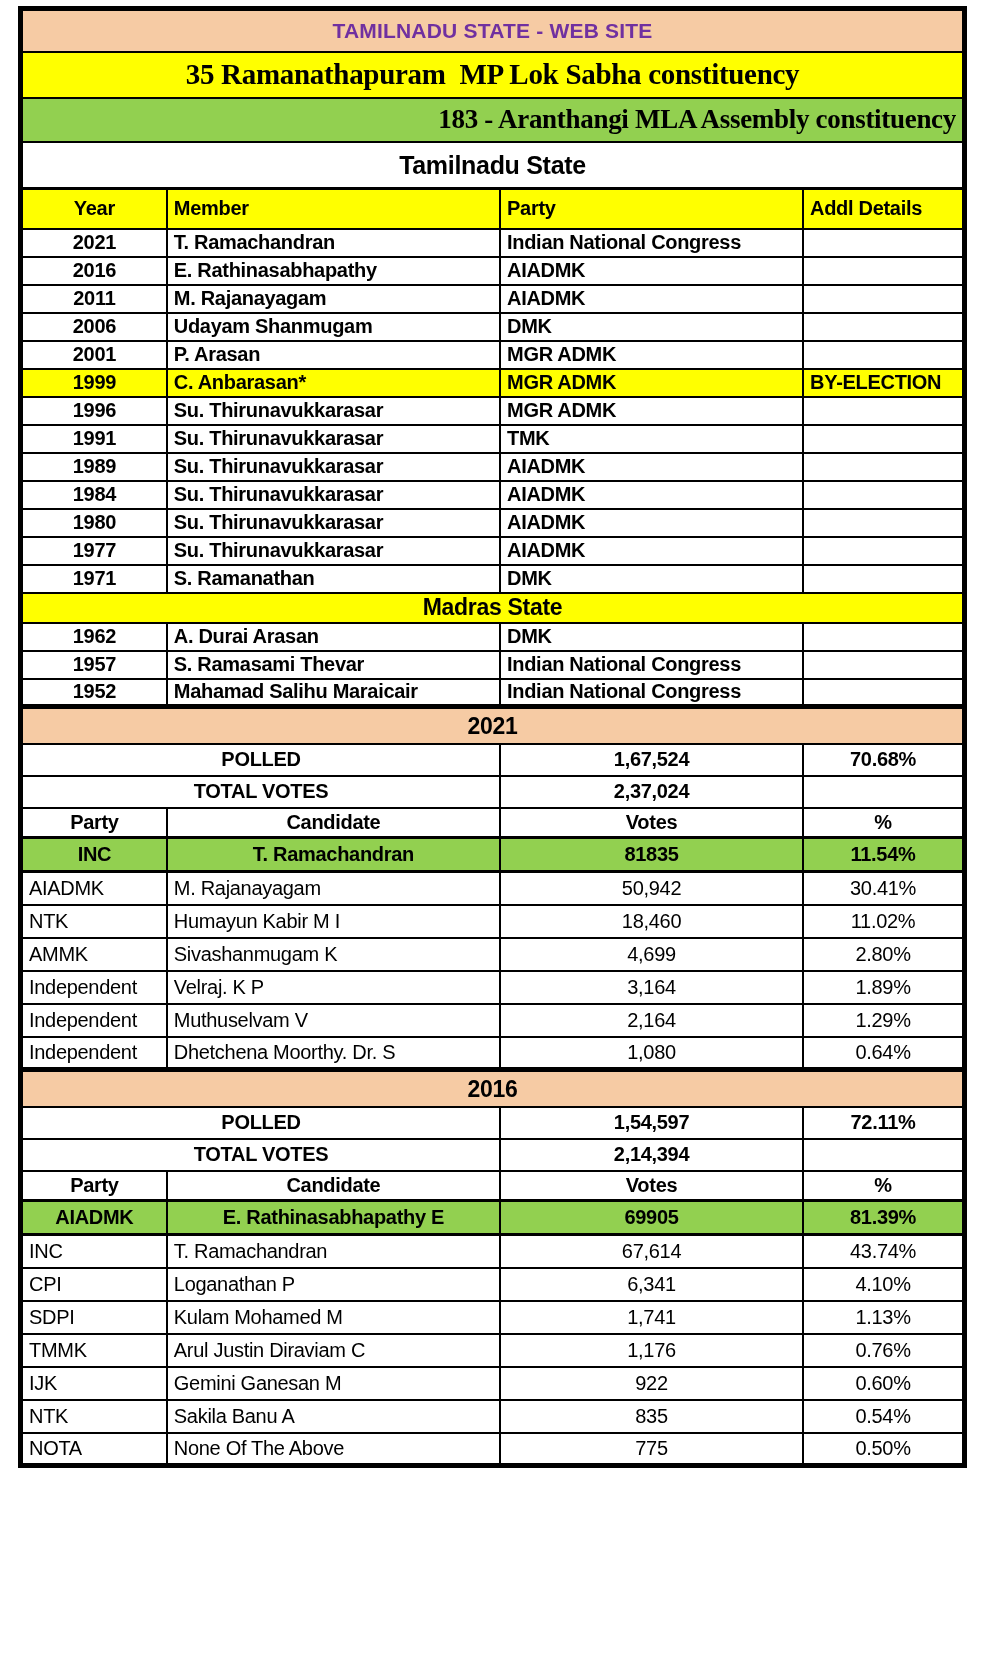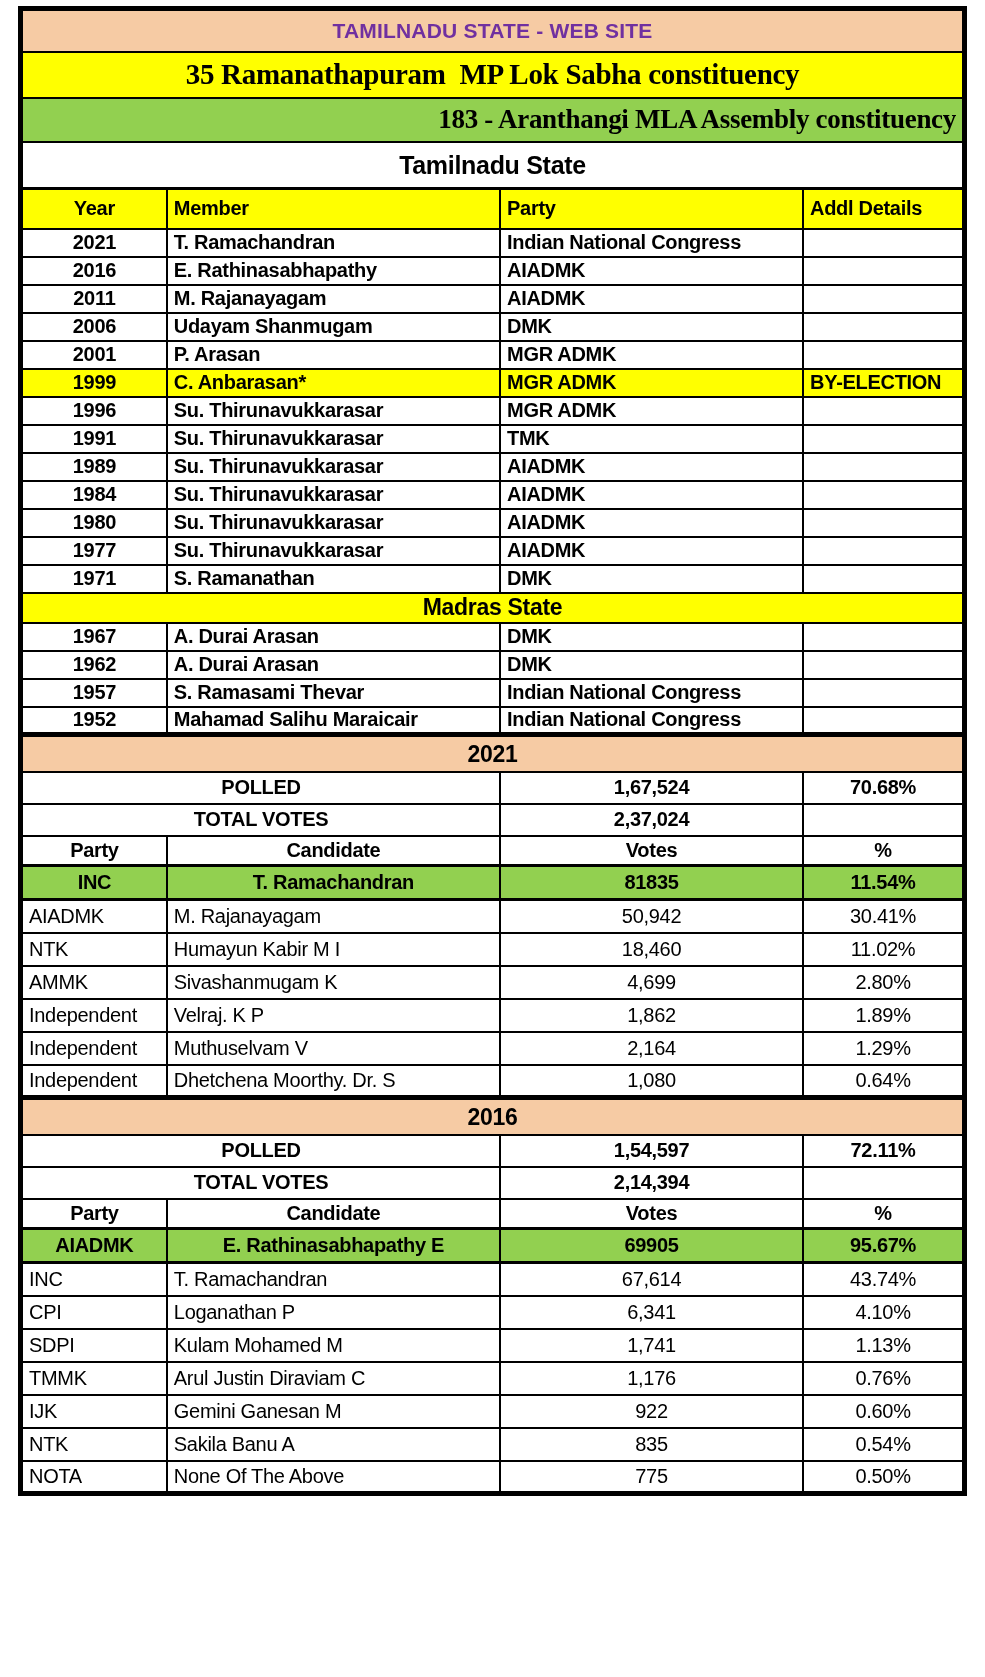--- a/index.html
+++ b/index.html
@@ -236,26 +236,20 @@
         <tr class="member-row">
           <td class="center">1971</td>
           <td>S. Ramanathan</td>
           <td>DMK</td>
           <td></td>
         </tr>
         <tr class="section-head">
           <td colspan="4">Madras State</td>
         </tr>
         <tr class="member-row">
-          <td class="center">1967</td>
-          <td>A. Durai Arasan</td>
-          <td>DMK</td>
-          <td></td>
-        </tr>
-        <tr class="member-row">
           <td class="center">1962</td>
           <td>A. Durai Arasan</td>
           <td>DMK</td>
           <td></td>
         </tr>
         <tr class="member-row">
           <td class="center">1957</td>
           <td>S. Ramasami Thevar</td>
           <td>Indian National Congress</td>
           <td></td>
@@ -305,21 +299,21 @@
         </tr>
         <tr class="result-row">
           <td>AMMK</td>
           <td>Sivashanmugam K</td>
           <td class="center">4,699</td>
           <td class="center">2.80%</td>
         </tr>
         <tr class="result-row">
           <td>Independent</td>
           <td>Velraj. K P</td>
-          <td class="center">1,862</td>
+          <td class="center">3,164</td>
           <td class="center">1.89%</td>
         </tr>
         <tr class="result-row">
           <td>Independent</td>
           <td>Muthuselvam V</td>
           <td class="center">2,164</td>
           <td class="center">1.29%</td>
         </tr>
         <tr class="result-row">
           <td>Independent</td>
@@ -343,21 +337,21 @@
         <tr class="res-header">
           <th>Party</th>
           <th>Candidate</th>
           <th>Votes</th>
           <th>%</th>
         </tr>
         <tr class="winner-row">
           <td class="center">AIADMK</td>
           <td class="center">E. Rathinasabhapathy E</td>
           <td class="center">69905</td>
-          <td class="center">95.67%</td>
+          <td class="center">81.39%</td>
         </tr>
         <tr class="result-row">
           <td>INC</td>
           <td>T. Ramachandran</td>
           <td class="center">67,614</td>
           <td class="center">43.74%</td>
         </tr>
         <tr class="result-row">
           <td>CPI</td>
           <td>Loganathan P</td>

